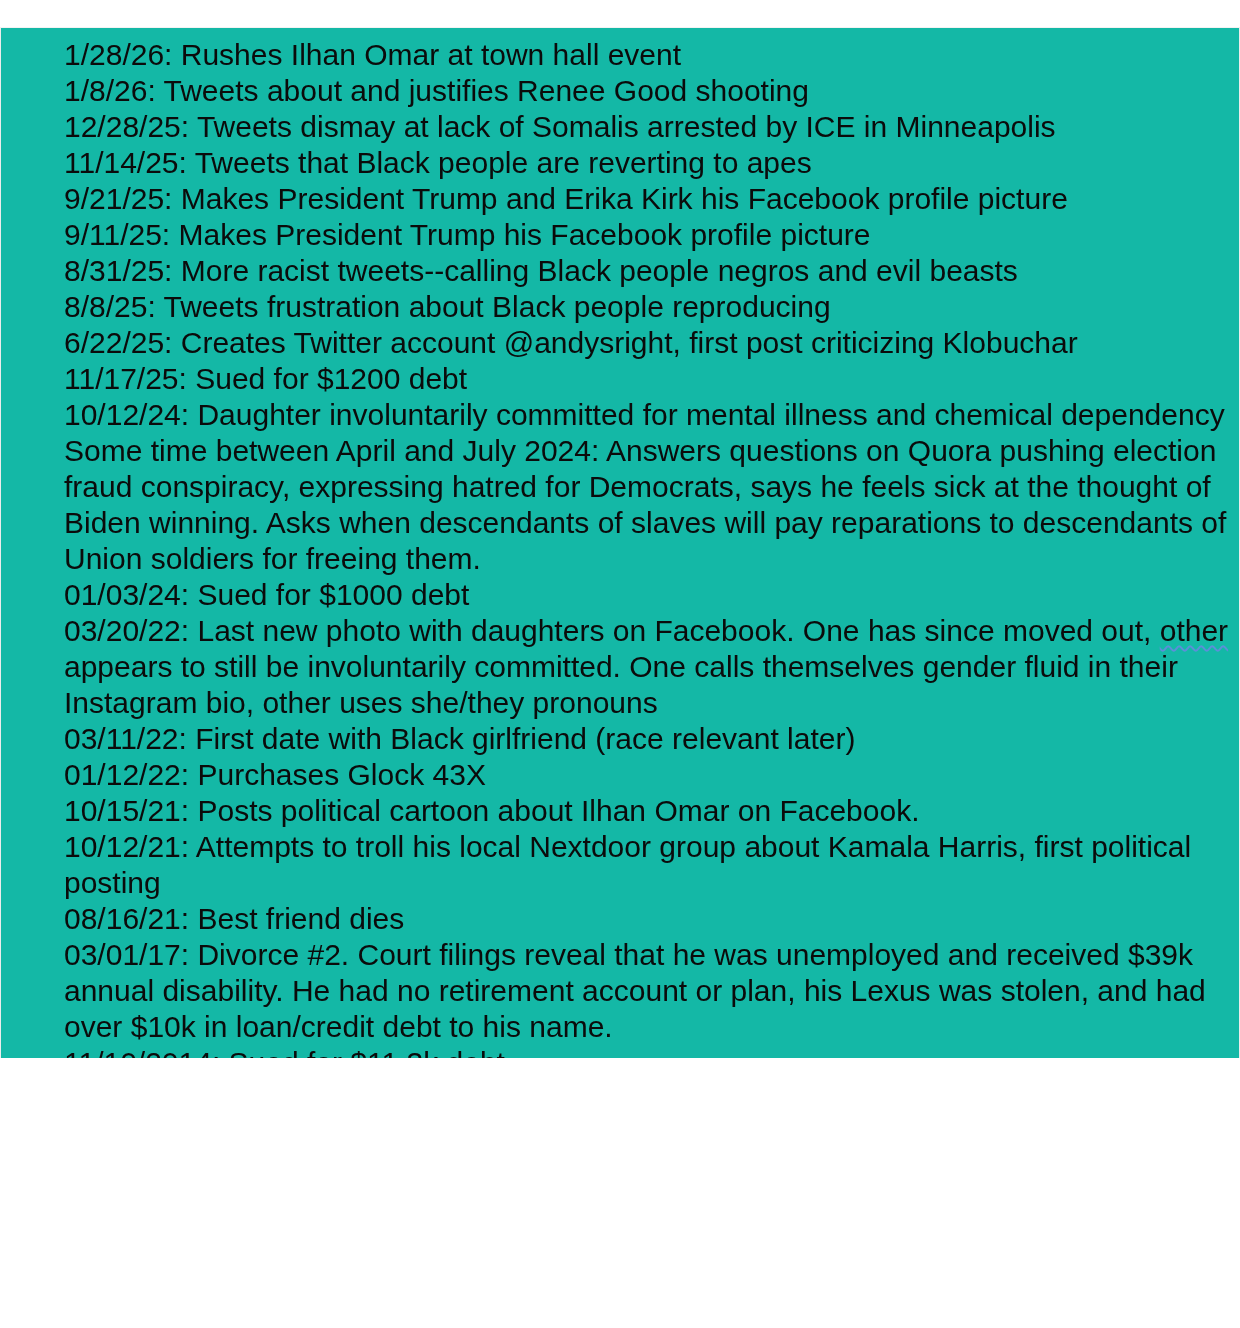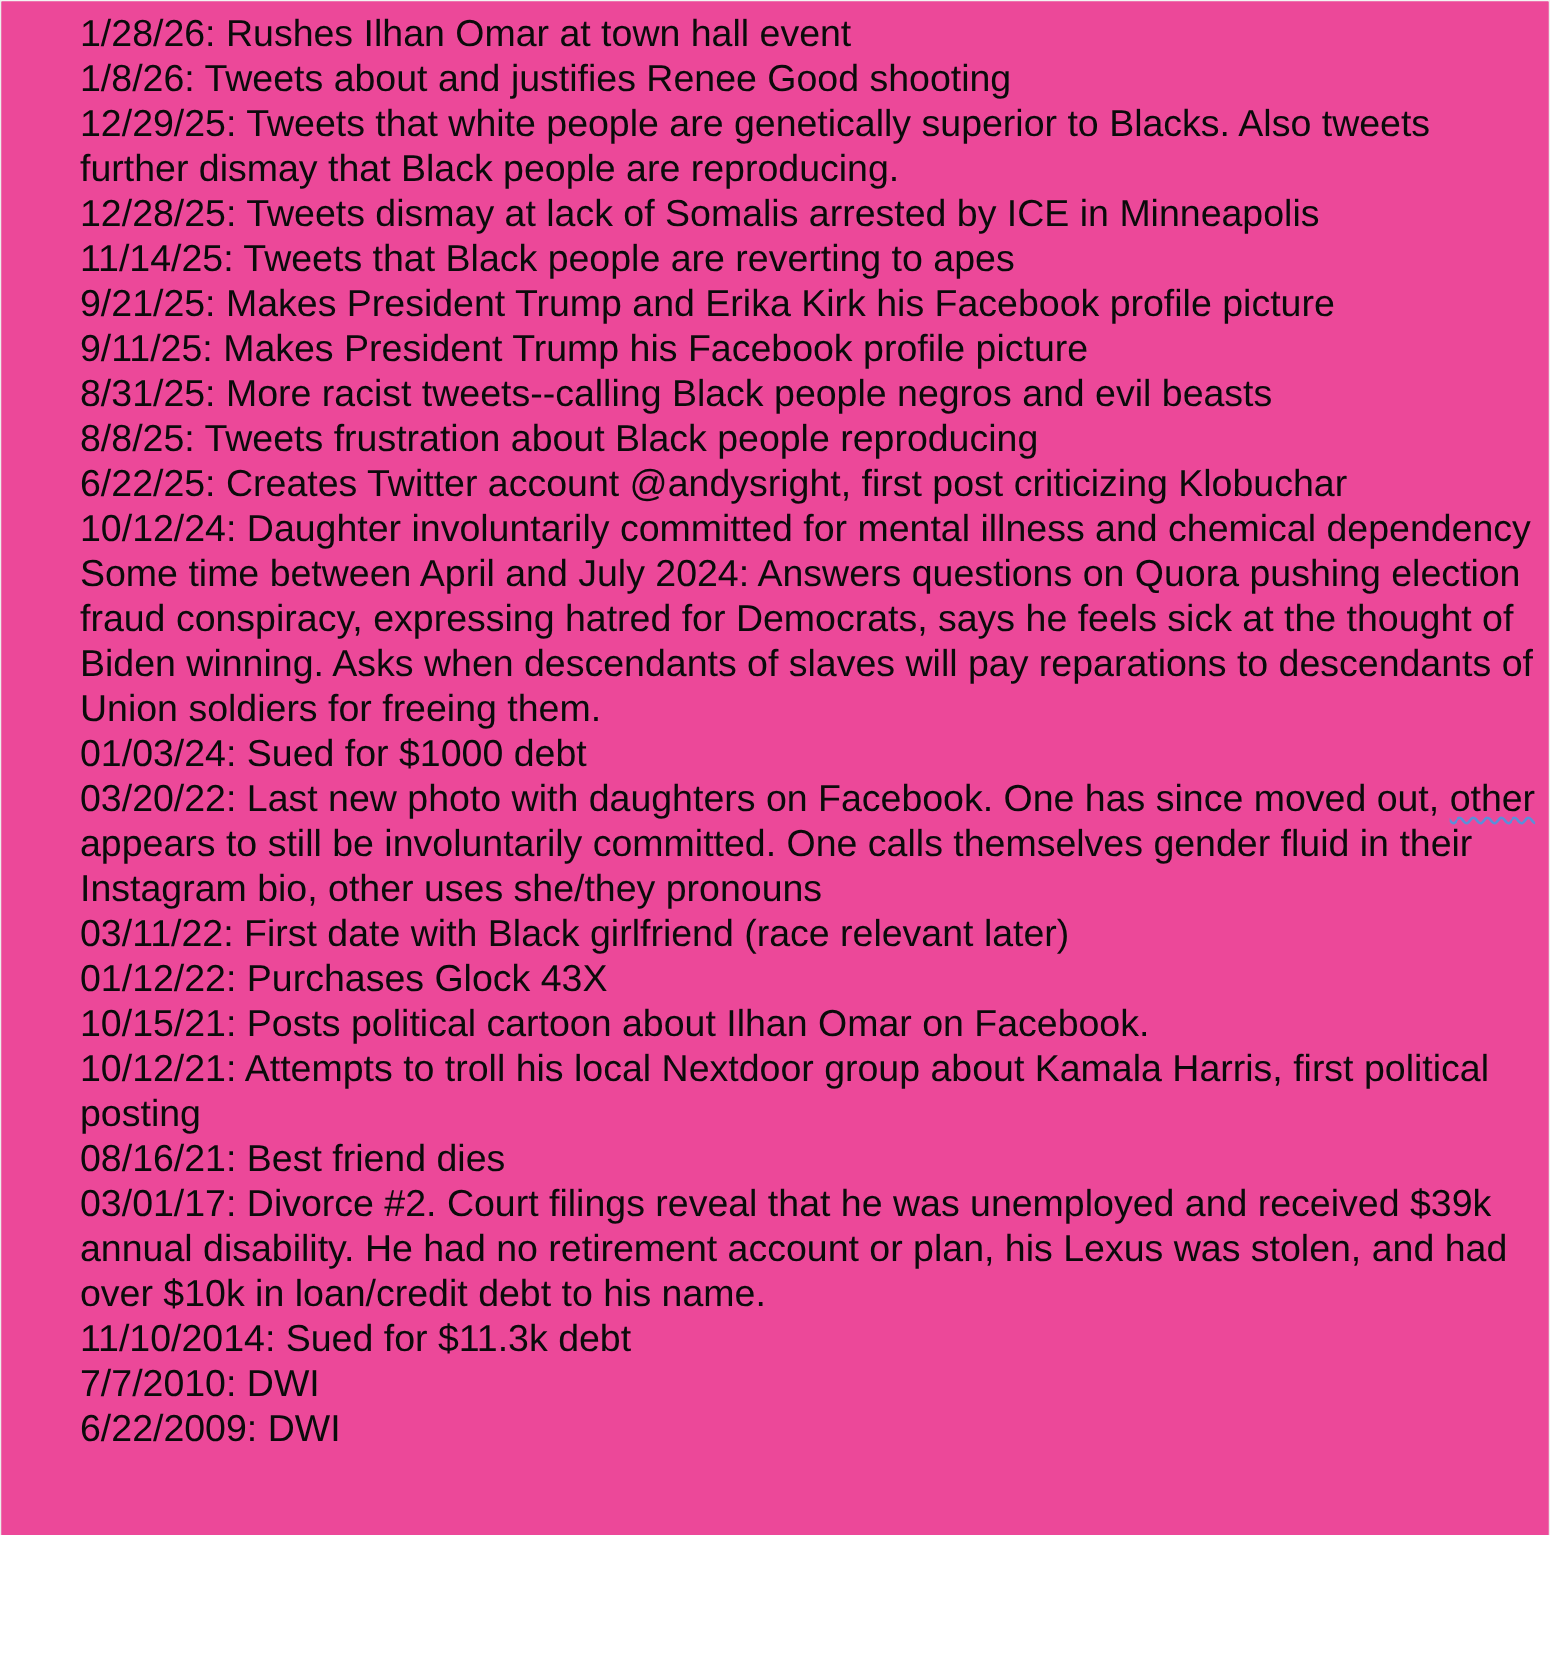--- a/index.html
+++ b/index.html
@@ -4,27 +4,28 @@
 <style>
   html, body {
     margin: 0;
     padding: 0;
     background: #ffffff;
     font-family: "Liberation Sans", sans-serif;
   }
   .screen {
     position: relative;
     width: 1240px;
-    height: 1228px;
-    background: #ec4899;
+    height: 1031px;
+    background: #14b8a6;
     box-sizing: border-box;
     border-left: 1px solid #ececec;
     border-right: 1px solid #ececec;
     border-top: 1px solid #f3f3f3;
     overflow: hidden;
+    margin-top: 27px;
   }
   .doc-area {
     box-sizing: border-box;
     width: 100%;
     height: 1320px;
     padding: 9px 7px 0 63px;
     overflow: hidden;
     cursor: text;
   }
   p.entry {
@@ -54,28 +55,28 @@
     background: #fafafa;
   }
 </style>
 </head>
 <body>
 
 <div class="screen">
   <main class="doc-area">
     <p class="entry">1/28/26: Rushes Ilhan Omar at town hall event</p>
     <p class="entry">1/8/26: Tweets about and justifies Renee Good shooting</p>
-    <p class="entry">12/29/25: Tweets that white people are genetically superior to Blacks. Also tweets further dismay that Black people are reproducing.</p>
     <p class="entry">12/28/25: Tweets dismay at lack of Somalis arrested by ICE in Minneapolis</p>
     <p class="entry">11/14/25: Tweets that Black people are reverting to apes</p>
     <p class="entry">9/21/25: Makes President Trump and Erika Kirk his Facebook profile picture</p>
     <p class="entry">9/11/25: Makes President Trump his Facebook profile picture</p>
     <p class="entry">8/31/25: More racist tweets--calling Black people negros and evil beasts</p>
     <p class="entry">8/8/25: Tweets frustration about Black people reproducing</p>
     <p class="entry">6/22/25: Creates Twitter account @andysright, first post criticizing Klobuchar</p>
+    <p class="entry">11/17/25: Sued for $1200 debt</p>
     <p class="entry">10/12/24: Daughter involuntarily committed for mental illness and chemical dependency</p>
     <p class="entry">Some time between April and July 2024: Answers questions on Quora pushing election fraud conspiracy, expressing hatred for Democrats, says he feels sick at the thought of Biden winning. Asks when descendants of slaves will pay reparations to descendants of Union soldiers for freeing them.</p>
     <p class="entry">01/03/24: Sued for $1000 debt</p>
     <p class="entry"><span>03/20/22: Last new photo with daughters on Facebook. One has since moved out, </span><span class="flagged">other</span><span> appears to still be involuntarily committed. One calls themselves gender fluid in their Instagram bio, other uses she/they pronouns</span></p>
     <p class="entry">03/11/22: First date with Black girlfriend (race relevant later)</p>
     <p class="entry">01/12/22: Purchases Glock 43X</p>
     <p class="entry">10/15/21: Posts political cartoon about Ilhan Omar on Facebook.</p>
     <p class="entry">10/12/21: Attempts to troll his local Nextdoor group about Kamala Harris, first political posting</p>
     <p class="entry">08/16/21: Best friend dies</p>
     <p class="entry">03/01/17: Divorce #2. Court filings reveal that he was unemployed and received $39k annual disability. He had no retirement account or plan, his Lexus was stolen, and had over $10k in loan/credit debt to his name.</p>

